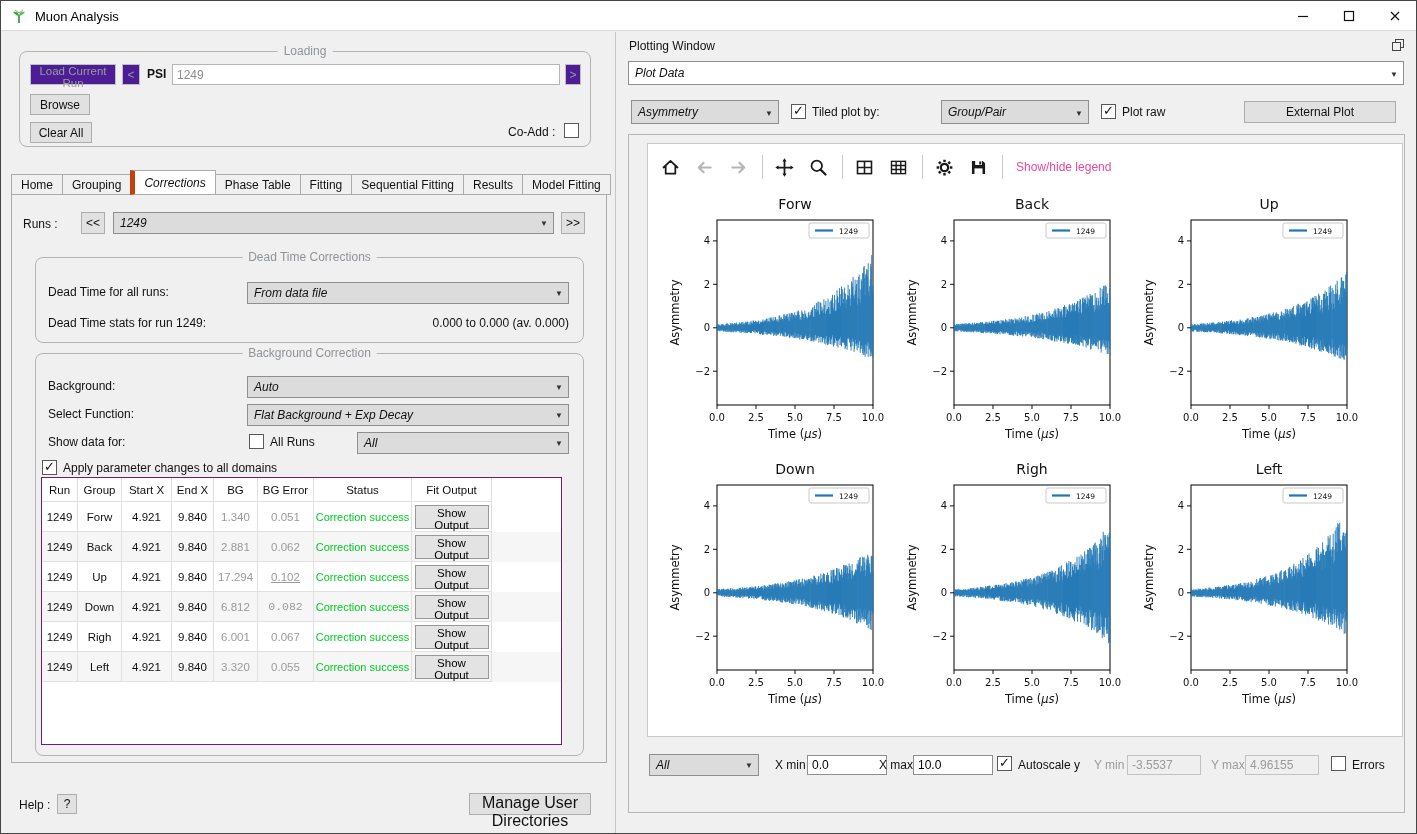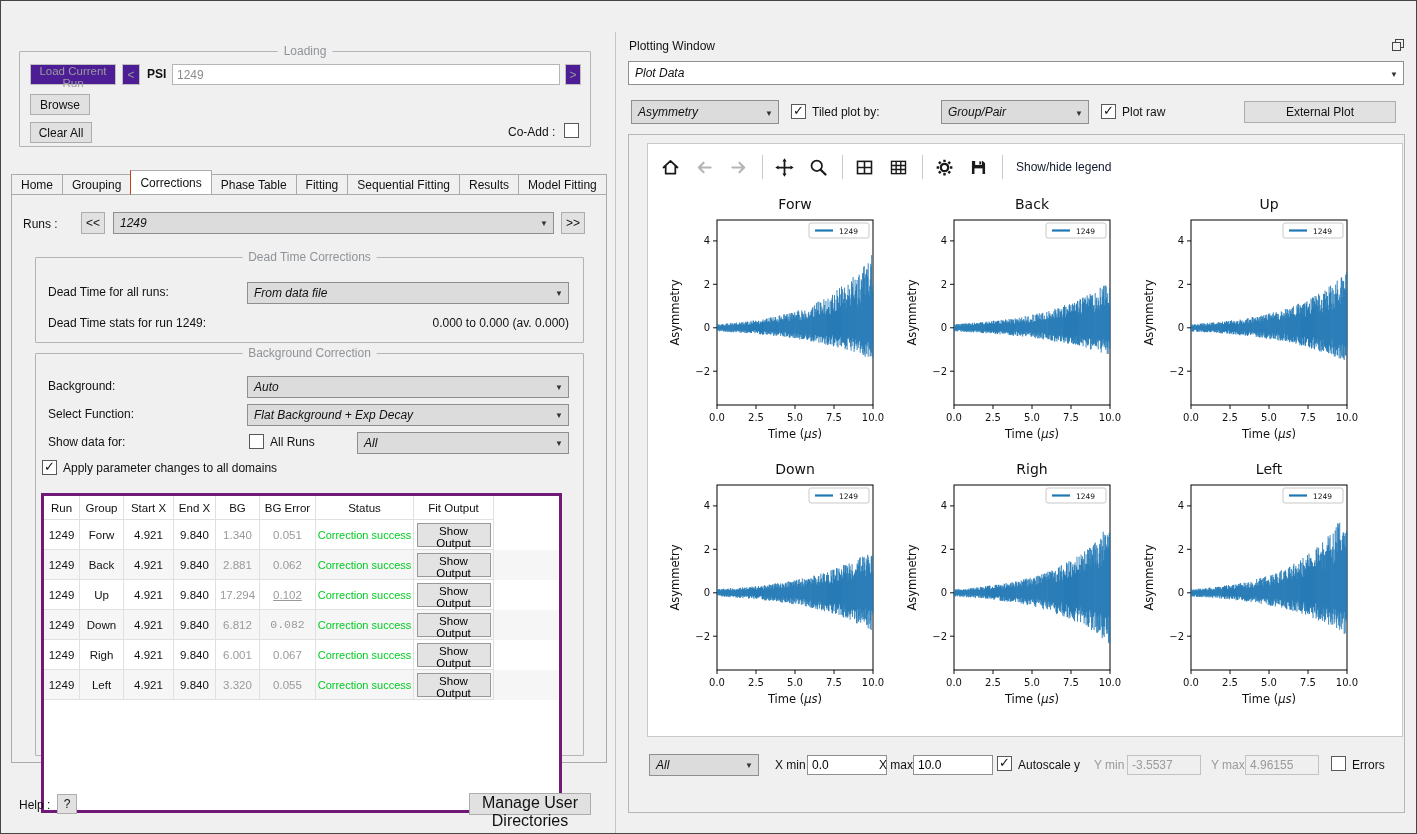--- a/index.html
+++ b/index.html
@@ -16,49 +16,73 @@
   .combo{position:absolute;background:#dcdcdc;border:1px solid #8f8f8f;height:22px;padding:3px 18px 0 6px;white-space:nowrap;overflow:hidden;font-style:italic;}
   .combo .arr{position:absolute;right:5px;top:6px;font-size:8px;color:#333;}
   .combo.white{background:#fff;height:24px;padding-top:4px;}
   .combo.white .arr{top:8px;}
   .input{position:absolute;border:1px solid #8f8f8f;background:#fff;font:inherit;padding:0 4px;height:21px;}
   .input.gray{background:#d4d4d4;border-color:#9a9a9a;}
   .input.dimtext{color:#8a8a8a;}
   .input.dis{background:#efefef;color:#9a9a9a;border-color:#c2c2c2;}
   .cb{position:absolute;width:15px;height:15px;background:#fff;border:1px solid #595959;}
   .cb.checked::after{content:"✓";position:absolute;left:1px;top:-2px;font-size:13px;font-weight:bold;color:#111;}
-  .groupbox{position:absolute;border:1px solid #b4b4b4;border-radius:1px;}
+  .groupbox{position:absolute;border:1px solid #b4b4b4;border-radius:8px;}
   .gbtitle{position:absolute;top:-8px;left:50%;transform:translateX(-50%);background:#f0f0f0;padding:0 6px;color:#8f9398;white-space:nowrap;}
   .tabbar{position:absolute;left:10px;top:169px;display:flex;align-items:flex-end;z-index:3;}
   .tab{height:21px;padding:3px 9px 0;border:1px solid #ababab;border-left:none;background:#f0f0f0;white-space:nowrap;}
   .tab:first-child{border-left:1px solid #ababab;}
-  .tab.active{height:25px;padding-top:5px;background:#fff;border-left:1px solid #c2410c;margin-left:-1px;}
+  .tab.active{height:25px;padding-top:5px;background:#fff;border-left:5px solid #c2410c;margin-left:-1px;font-style:italic;}
   .tabpanel{position:absolute;left:10px;top:192px;width:596px;height:570px;border:1px solid #ababab;background:#f0f0f0;}
-  .ctable{position:absolute;left:40px;top:476px;width:521px;height:320px;background:#fff;border:3px solid #701a75;overflow:hidden;margin-top:16px;}
+  .ctable{position:absolute;left:40px;top:476px;width:521px;height:268px;background:#fff;border:1px solid #701a75;overflow:hidden;}
   .trow{display:flex;height:30px;}
   .trow.thead{height:24px;}
   .trow.alt{background:#f6f6f6;}
   .tcell{flex:none;border-right:1px solid #e0e0e0;border-bottom:1px solid #e0e0e0;display:flex;align-items:center;justify-content:center;font-size:11.5px;}
   .tcell.dim{color:#9a9a9a;}
   .tcell.ok{color:#00cc22;font-size:11px;}
   .showout{width:74px;height:24px;background:#e3e3e3;border:1px solid #999;font:inherit;font-size:11.5px;}
   .splitter{position:absolute;left:614px;top:31px;width:1px;height:803px;background:#c6c6c6;}
   .dockframe{position:absolute;left:627px;top:133px;width:777px;height:679px;border:1px solid #b6b6b6;}
   .figure{position:absolute;left:646px;top:142px;width:756px;height:594px;background:#fff;border:1px solid #c9c9c9;}
   #mpl-toolbar{position:absolute;left:12px;top:9px;display:flex;align-items:center;height:28px;}
   .ticon{margin-right:13px;display:inline-flex;}
   .tsep{border-left:1px solid #c9c9c9;height:24px;margin:0 11px 0 0;}
-  .tlabel{font-size:12px;margin-left:2px;color:#0f172a;}
+  .tlabel{font-size:12px;margin-left:2px;color:#ec4899;}
   svg{font-family:"DejaVu Sans",sans-serif;}
 </style>
 </head>
 <body>
 
 <div class="window">
 
+  <div class="titlebar">
+    <svg style="position:absolute;left:9px;top:6px" width="18" height="18" viewBox="0 0 18 18">
+      <path d="M9 16 V8" stroke="#2e8b2e" stroke-width="1.6" fill="none"></path>
+      <path d="M9 9 C6 9 4.5 6.5 3 5 C6.5 4.2 8.8 5.8 9 9 Z" fill="#3da63d"></path>
+      <path d="M9 9 C12 9 13.5 6.5 15 5 C11.5 4.2 9.2 5.8 9 9 Z" fill="#57b857"></path>
+      <path d="M5 3 L9 6 L13 3" stroke="#8aa58a" stroke-width="1" fill="none"></path>
+    </svg>
+    <span class="apptitle">Muon Analysis</span>
+    <div class="winbtn" style="left:1279px">
+      <svg width="16" height="16" viewBox="0 0 16 16">
+          <line x1="3" y1="8.5" x2="13" y2="8.5" stroke="#111" stroke-width="1.2"></line>
+        </svg>
+    </div>
+    <div class="winbtn" style="left:1325px">
+      <svg width="16" height="16" viewBox="0 0 16 16">
+          <rect x="3.5" y="3.5" width="9" height="9" fill="none" stroke="#111" stroke-width="1.2"></rect>
+        </svg>
+    </div>
+    <div class="winbtn" style="left:1371px">
+      <svg width="16" height="16" viewBox="0 0 16 16">
+          <path d="M4 4 L12 12 M12 4 L4 12" stroke="#111" stroke-width="1.2"></path>
+        </svg>
+    </div>
+  </div>
 
   <div class="groupbox" style="left:18px;top:50px;width:572px;height:96px">
     <span class="gbtitle">Loading</span>
     <button class="btn dis" style="left:10px;top:12px;width:86px;height:21px;font-size:11.5px">Load Current Run</button>
     <button class="btn dis" style="left:102px;top:12px;width:18px;height:21px">&lt;</button>
     <span class="lbl" style="left:127px;top:15px;font-weight:bold">PSI</span>
     <input class="input dimtext" style="left: 152px; top: 12px; width: 388px; border-color: rgb(181, 181, 181);" readonly="" value="1249">
     <button class="btn dis" style="left:545px;top:12px;width:16px;height:21px">&gt;</button>
     <button class="btn" style="left:10px;top:42px;width:60px;height:21px">Browse</button>
     <button class="btn" style="left:10px;top:70px;width:62px;height:21px">Clear All</button>

